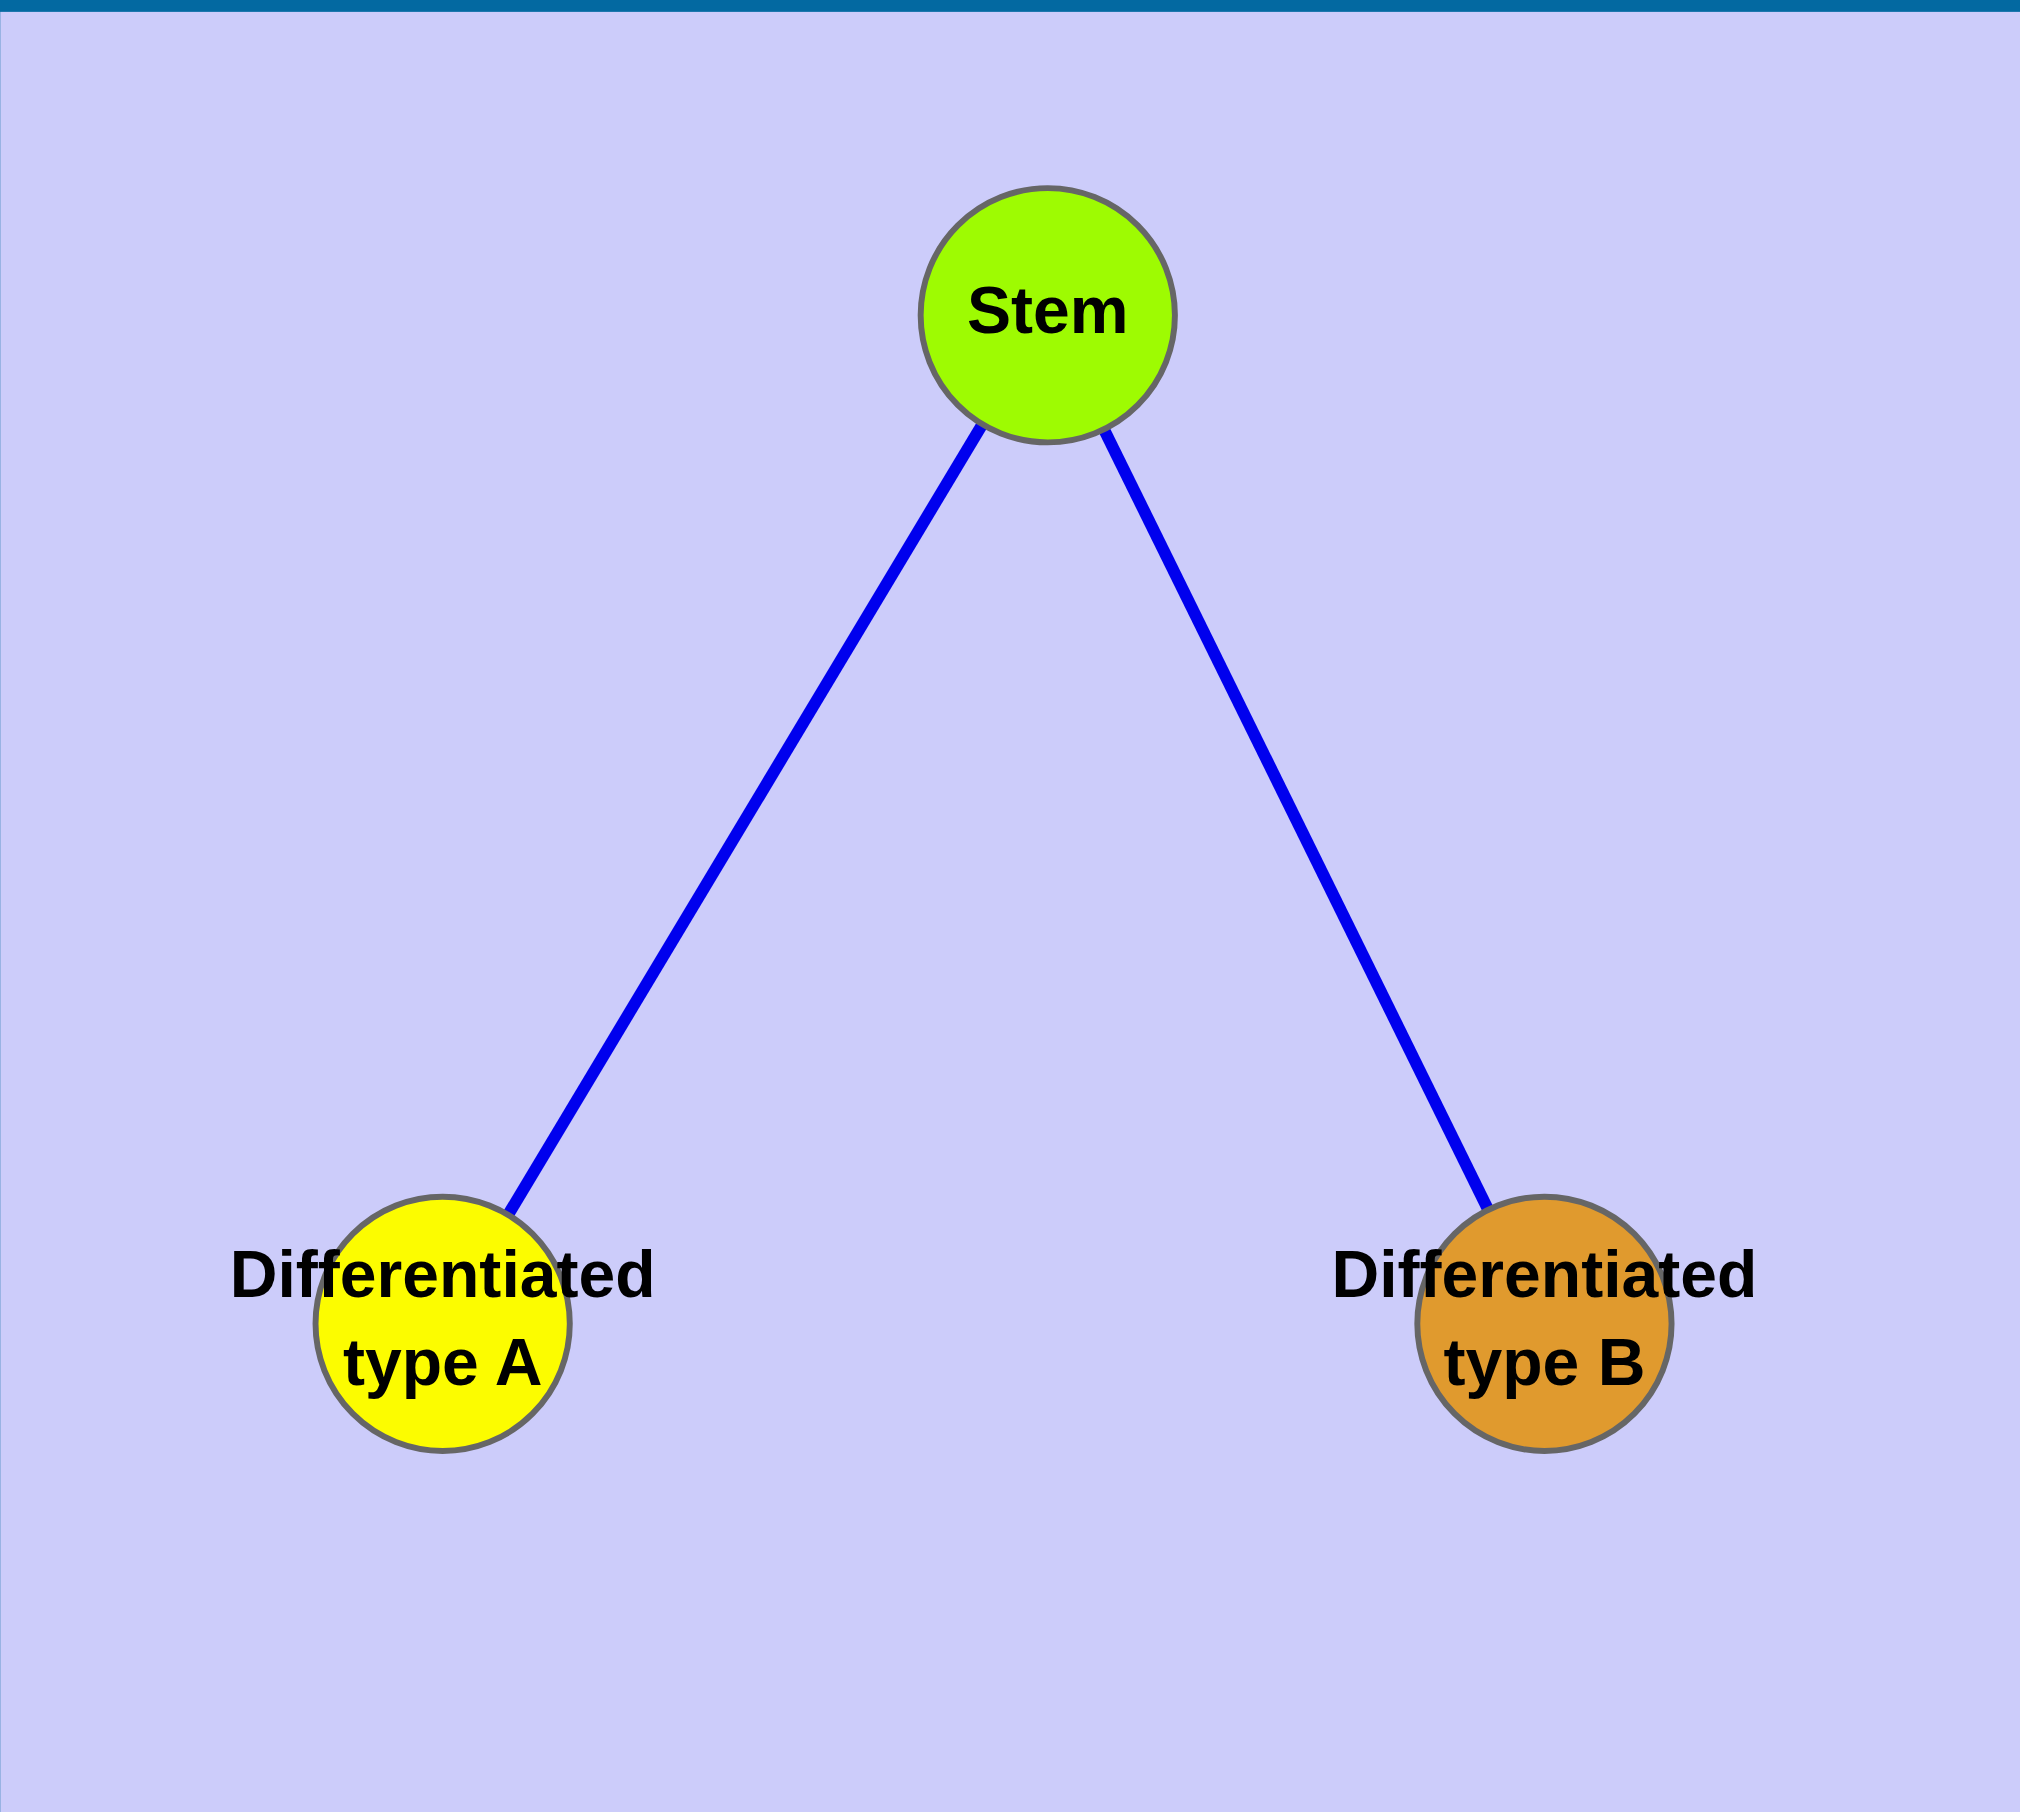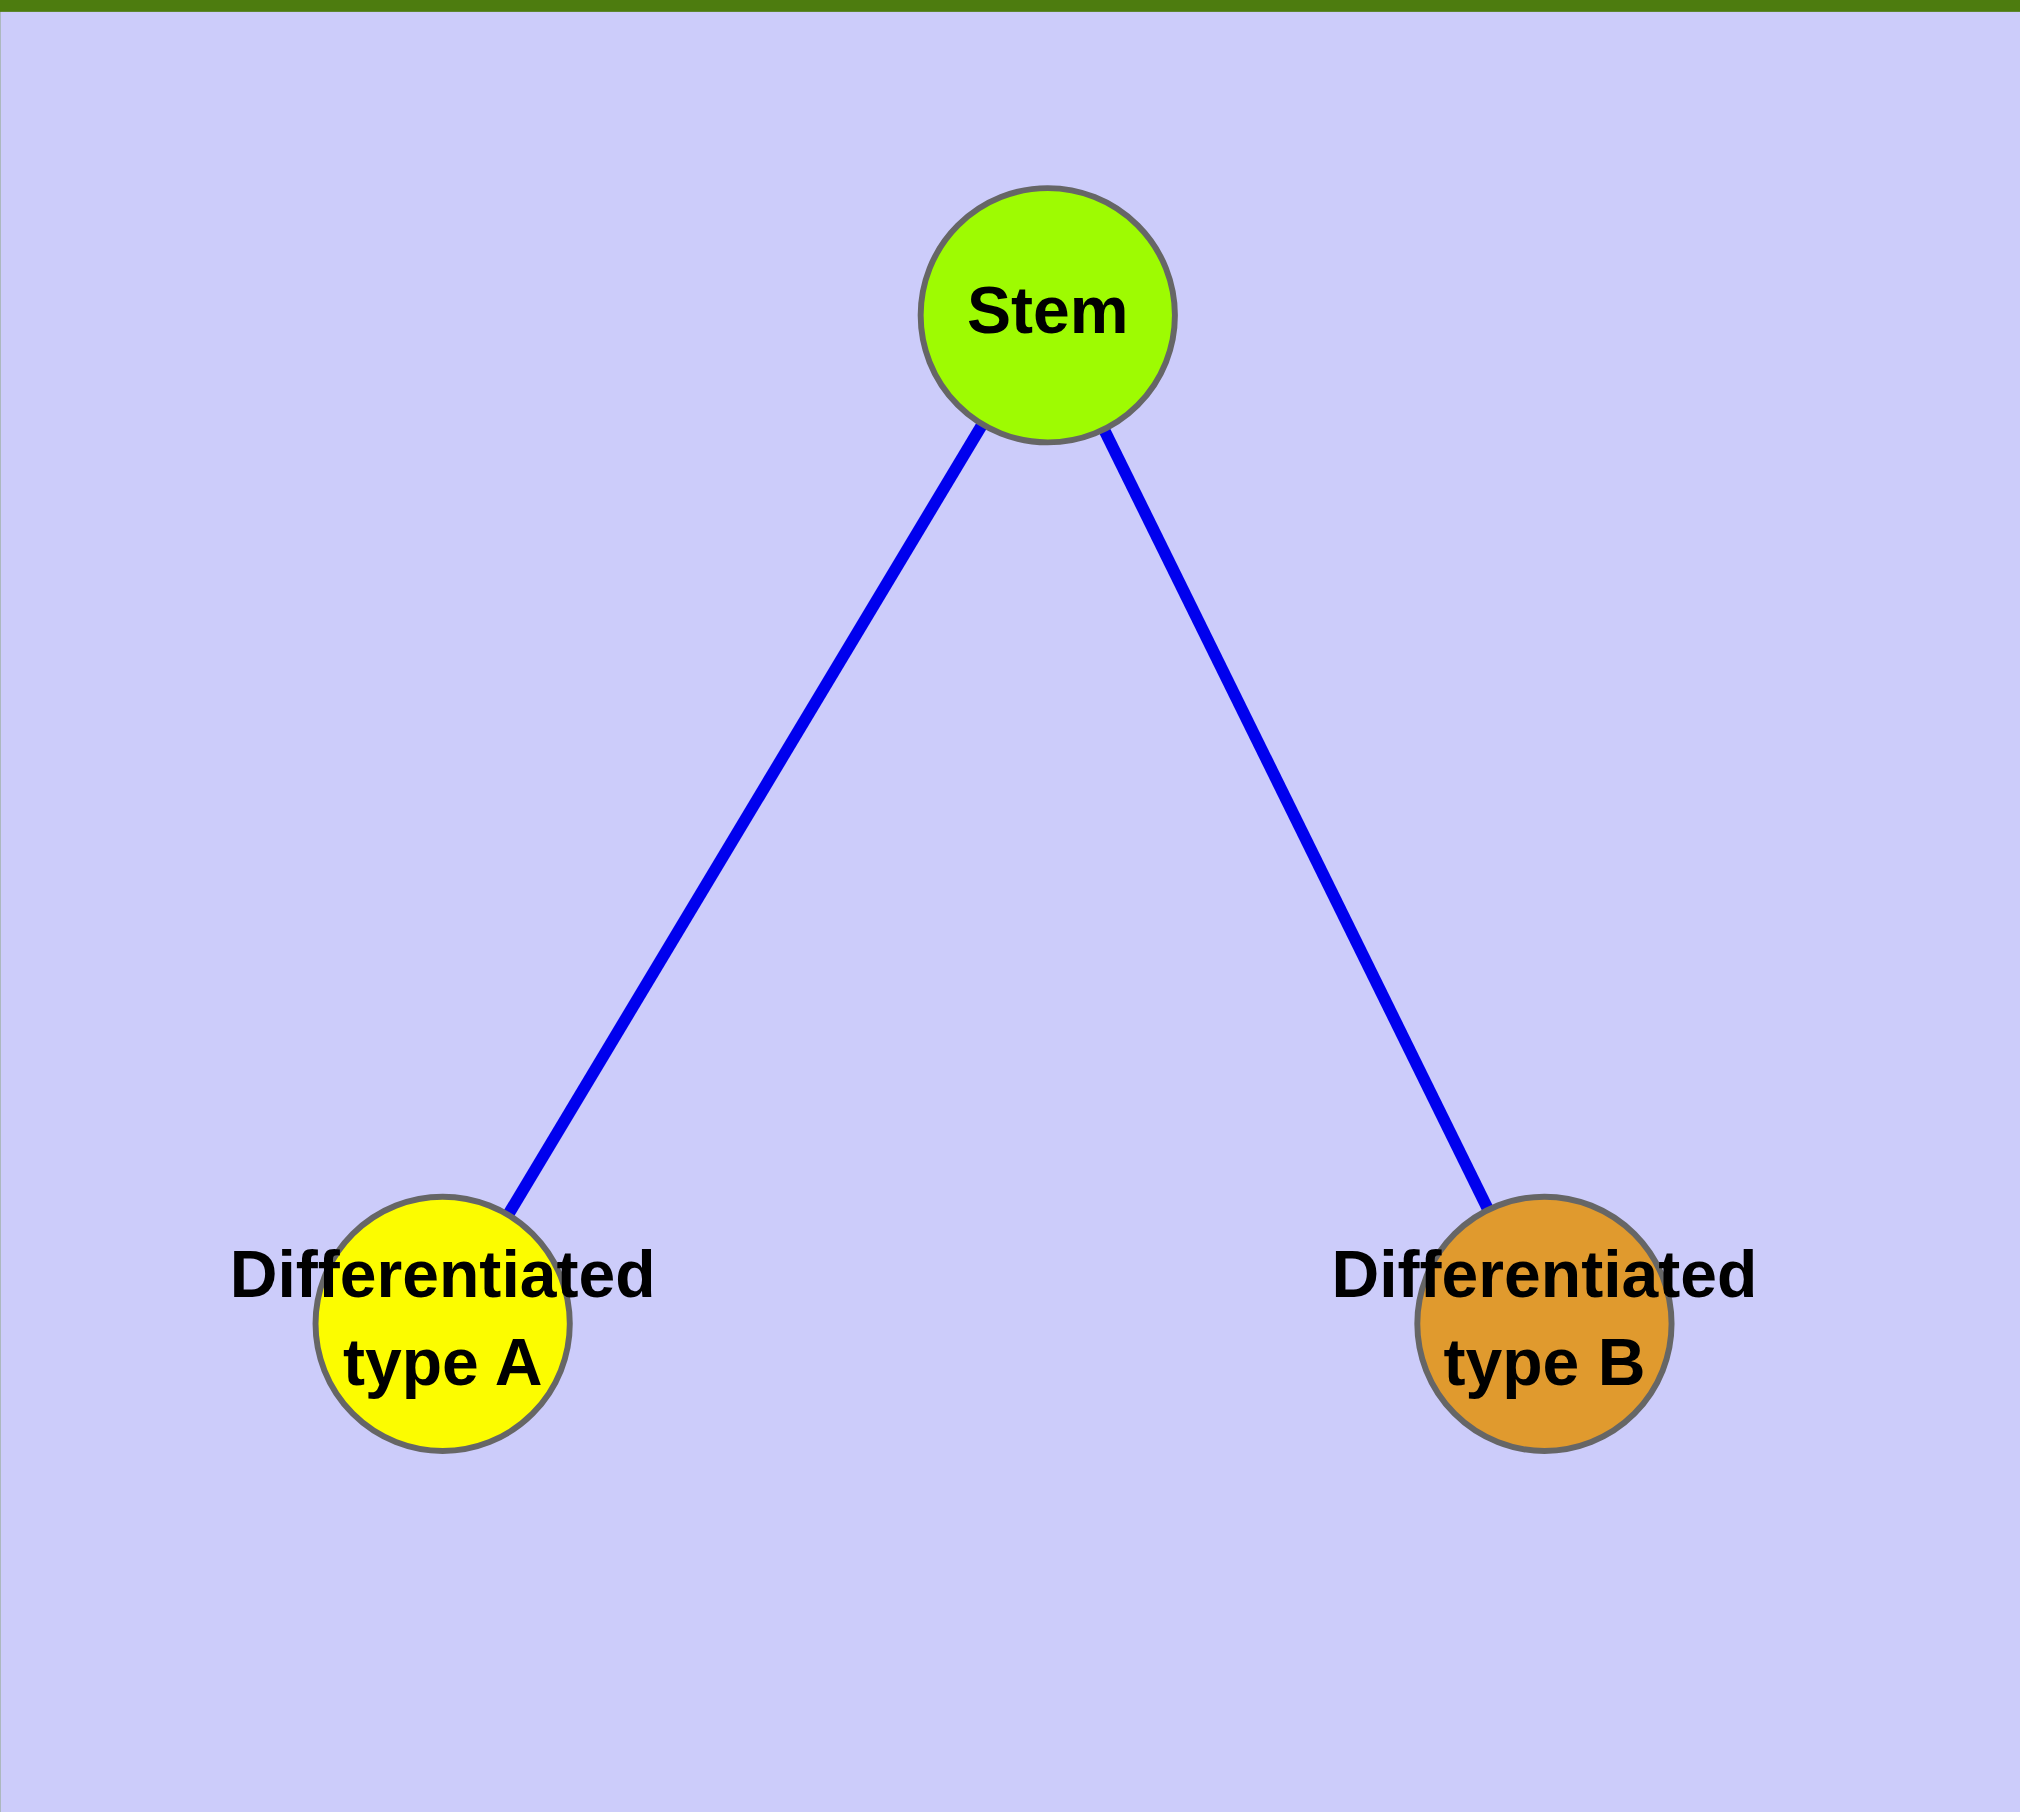--- a/index.html
+++ b/index.html
@@ -27,21 +27,21 @@
     font-family: "Liberation Sans", sans-serif;
     font-weight: bold;
     fill: #000000;
     text-anchor: middle;
     dominant-baseline: middle;
   }
 </style>
 </head>
 <body>
 
-<div id="canvas" style="background: #4d7c0f;">
+<div id="canvas" style="background: #0369a1;">
   <svg id="graph-svg" viewBox="0 0 2384 2138" xmlns="http://www.w3.org/2000/svg">
 
     <rect id="bg-rect" x="0" y="14" width="2384" height="2124" fill="#ccccfa"></rect>
 
     <g id="edge-layer">
       <line id="edge-stem-to-a" x1="1157.796645175016" y1="502.3389247083067" x2="600.203354824984" y2="1431.6610752916934" stroke="#0000ee" stroke-width="14" stroke-linecap="butt"></line>
       <line id="edge-stem-to-b" x1="1303.1501615812251" y1="508.3629561120444" x2="1754.8498384187749" y2="1425.6370438879555" stroke="#0000ee" stroke-width="14" stroke-linecap="butt"></line>
     </g>
 
     <g id="node-layer">

